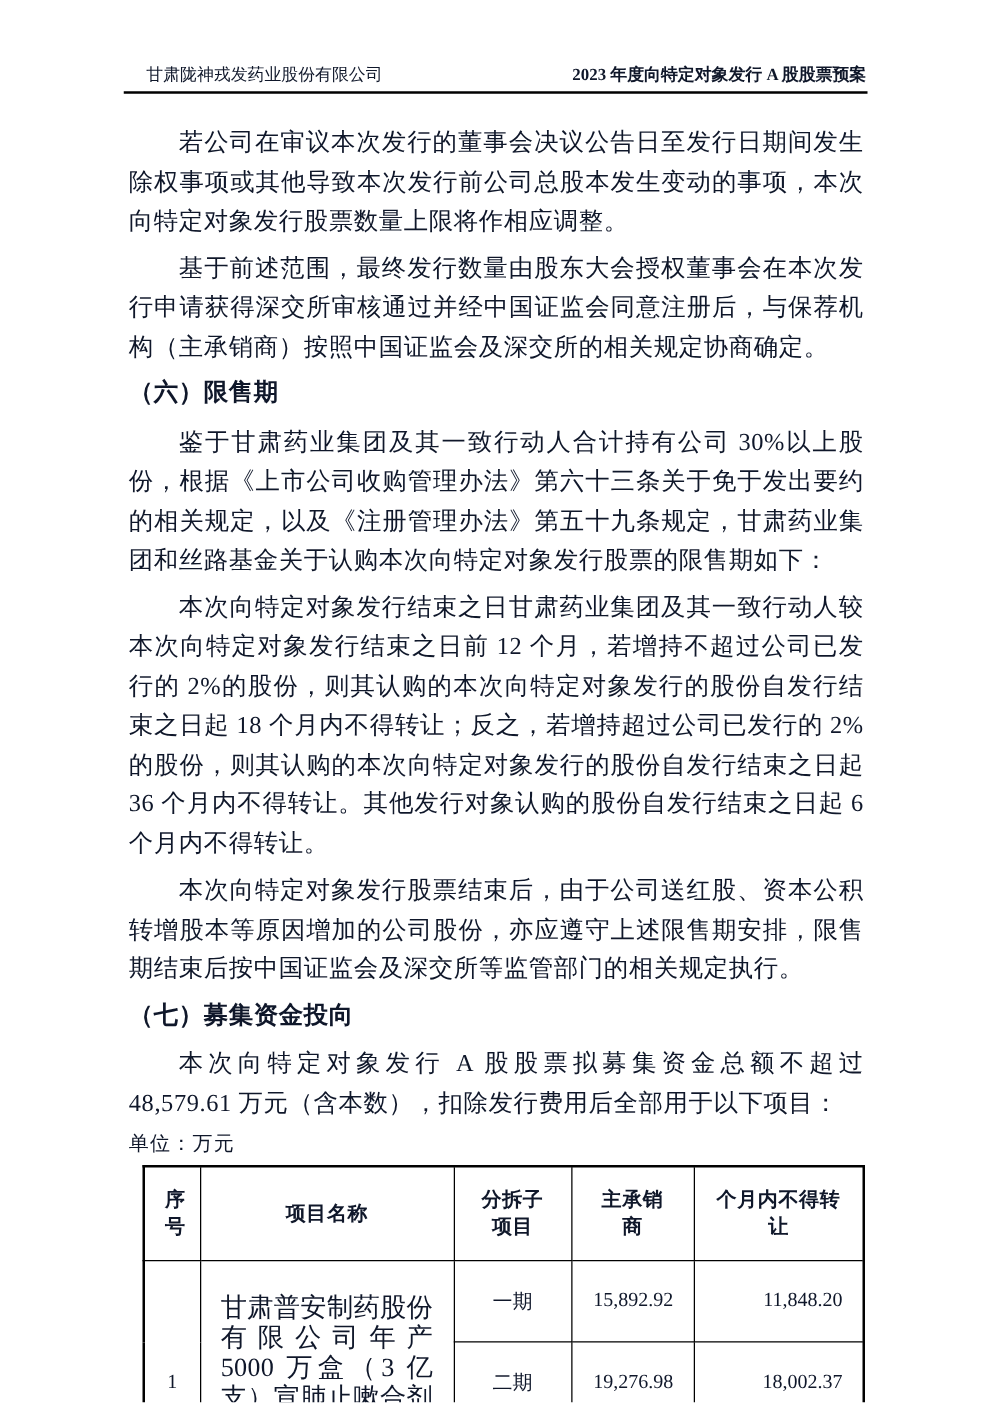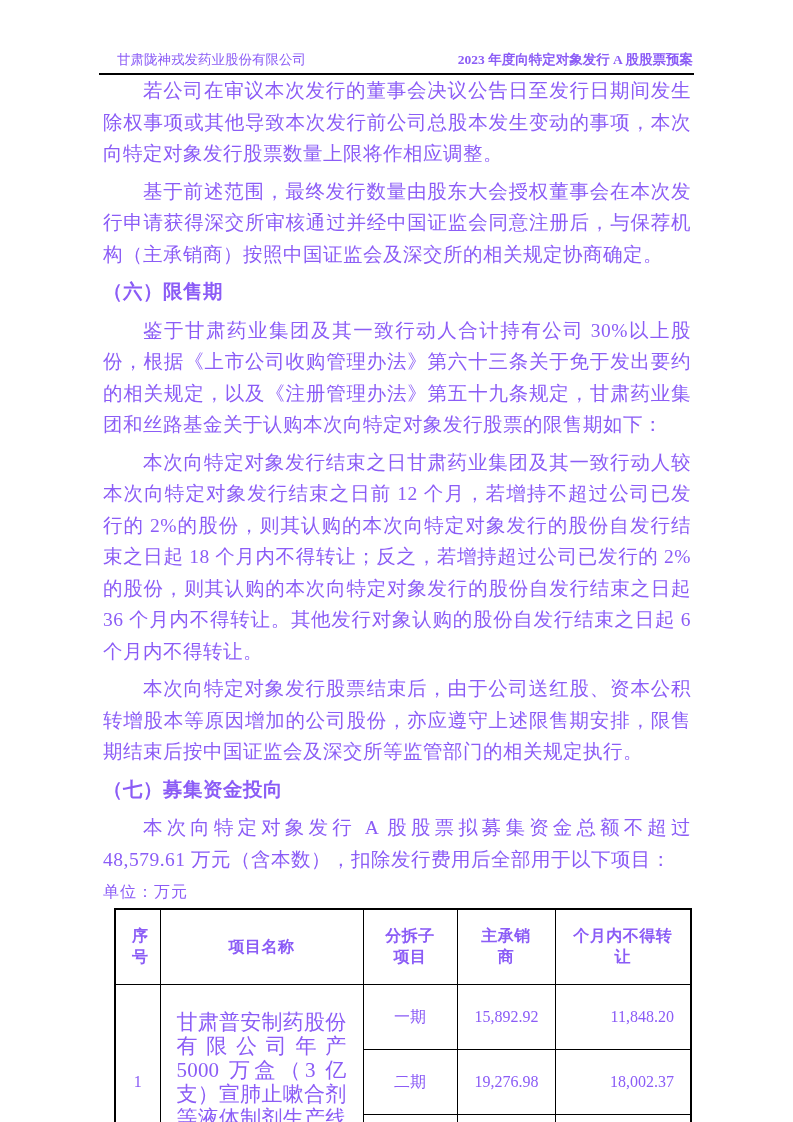--- a/index.html
+++ b/index.html
@@ -1,21 +1,21 @@
 <!DOCTYPE html>
 <html lang="zh"><head>
 <meta charset="utf-8">
 <style>
   html, body { margin: 0; padding: 0; background: #ffffff; }
   .sheet {
     position: relative;
     width: 793px;
     height: 1122px;
     background: #ffffff;
-    color: #8b5cf6;
+    color: #0f172a;
     font-family: "Liberation Serif", "DejaVu Serif", serif;
     overflow: hidden;
     box-sizing: border-box;
   }
   
   .running-header {
     margin: 52px 99px 0 99px;
     padding: 0 0 5px 0;
     border-bottom: 2px solid #000;
     display: flex;
@@ -33,24 +33,24 @@
   }
   .doc-body p {
     margin: 0 0 6px 0;
     font-size: 19.5px;
     line-height: 31.5px;
     text-align: justify;
     text-justify: inter-ideograph;
     text-indent: 40px;
     letter-spacing: 0.5px;
   }
-  .doc-body p.first { }
+  .doc-body p.first { margin-top: 24px; }
   h3.sec-heading {
     margin: 5px 0 7px 0;
-    font-family: Liberation Serif, serif;
+    font-family: Liberation Mono, monospace;
     font-weight: bold;
     font-size: 19.5px;
     line-height: 31.5px;
     letter-spacing: 0.5px;
   }
   .unit-line {
     margin: 0 0 5px 0;
     font-size: 16px;
     line-height: 22px;
     text-align: left;

